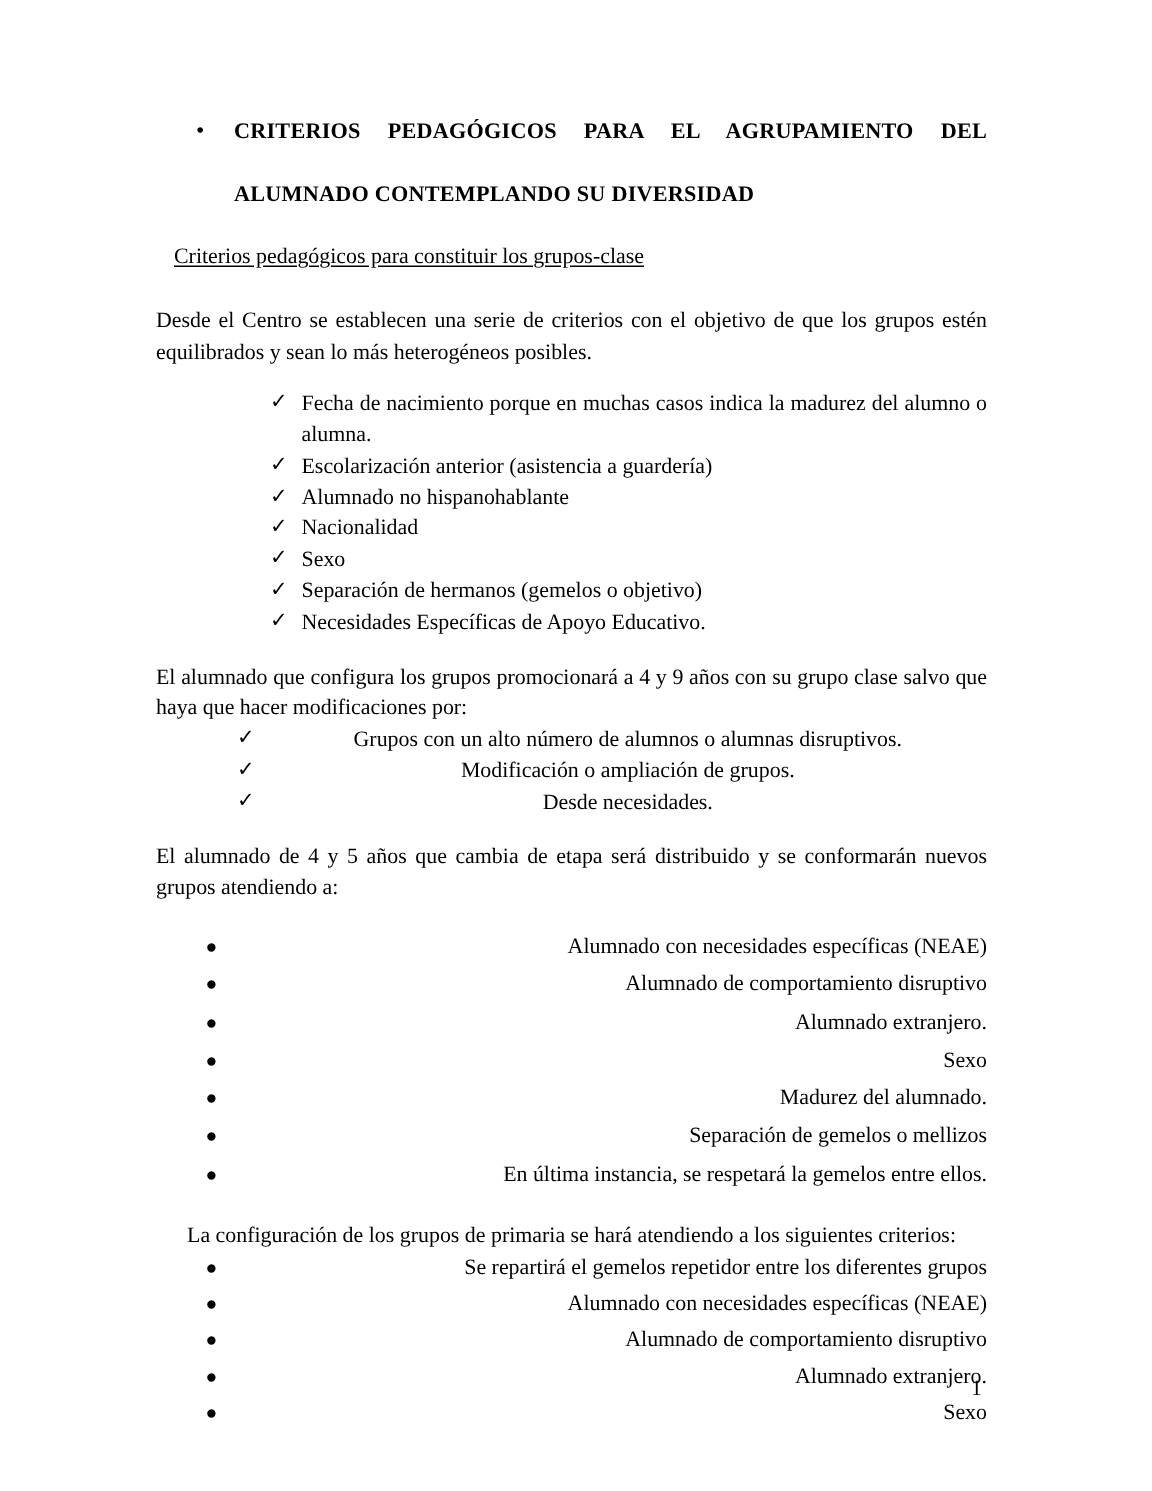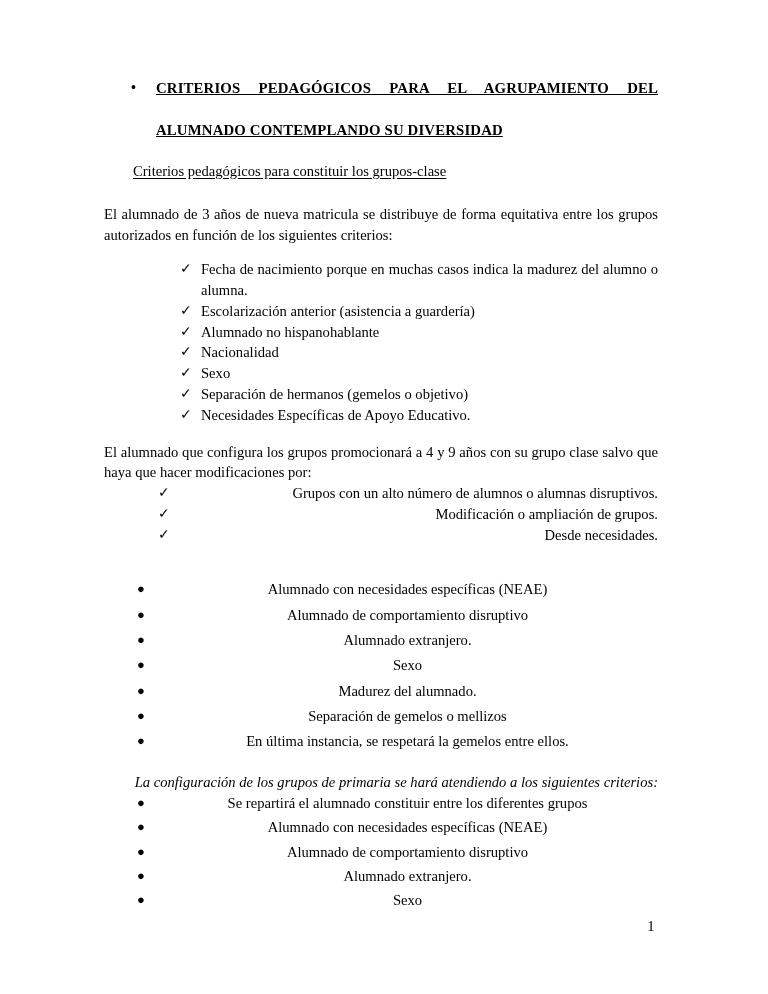--- a/index.html
+++ b/index.html
@@ -48,21 +48,20 @@
     line-height: 1.42;
     text-align: left;
     padding-left: 27px;
     box-sizing: content-box;
   }
   .doc-heading .htext {
     flex: 1 1 auto;
     text-align: justify;
     text-justify: inter-word;
     letter-spacing: 0.15px;
-    text-decoration: underline;
   }
   .doc-heading .htext .line1 {
     display: block;
     text-align: justify;
   }
   .doc-heading .htext .line1::after {
     content: "";
     display: inline-block;
     width: 100%;
     height: 0;
@@ -72,31 +71,31 @@
   }
 
   
   .subheading {
     font-size: 14.6px;
     line-height: 1.42;
     text-decoration: underline;
     text-underline-offset: 2px;
     white-space: nowrap;
   }
-  .subheading.indented { margin-left: 29px; }
+  .subheading.indented { margin-left: 12px; }
 
   
   p.para {
     margin: 0;
     font-size: 14.6px;
     line-height: 1.425;
     text-align: justify;
     text-justify: inter-word;
   }
-  p.para.nojust { text-align: right; font-style: italic; }
+  p.para.nojust { text-align: center; }
 
   
   .sp-14 { height: 14px; }
   .sp-16 { height: 16px; }
   .sp-18 { height: 18px; }
   .sp-20 { height: 20px; }
   .sp-22 { height: 22px; }
 
   
   ul.lst {
@@ -119,27 +118,27 @@
   }
 
   
   ul.check-deep { margin-left: 76px; }
   ul.check-deep > li .mk { width: 21px; font-size: 14px; }
   ul.check-deep > li .tx { text-align: justify; text-justify: inter-word; }
 
   
   ul.check-mid { margin-left: 54px; }
   ul.check-mid > li .mk { width: 21px; font-size: 14px; }
-  ul.check-mid > li .tx { text-align: right; }
+  ul.check-mid > li .tx { text-align: center; }
 
   
   ul.bul { margin-left: 33px; }
   ul.bul > li { margin-bottom: 4.5px; }
   ul.bul > li .mk { width: 20px; font-size: 13px; line-height: 1.52; }
-  ul.bul > li .tx { text-align: center; }
+  ul.bul > li .tx { text-align: right; }
 
   ul.bul.tight > li { margin-bottom: 3.5px; }
 
   
   .page-number {
     position: absolute;
     left: 0;
     top: 918px;
     width: 768px;
     text-align: center;
@@ -162,21 +161,21 @@
         <span class="line2">ALUMNADO CONTEMPLANDO SU DIVERSIDAD</span>
       </span>
     </div>
 
     <div class="sp-20"></div>
 
     <div class="subheading indented">Criterios pedagógicos para constituir los grupos-clase</div>
 
     <div class="sp-22"></div>
 
-    <p class="para">El alumnado de 3 años de nueva matricula se distribuye de forma equitativa entre los grupos autorizados en función de los siguientes criterios:</p>
+    <p class="para">Desde el Centro se establecen una serie de criterios con el objetivo de que los grupos estén equilibrados y sean lo más heterogéneos posibles.</p>
 
     <div class="sp-14"></div>
 
     <ul class="lst check-deep">
       <li>
         <span class="mk">✓</span>
         <span class="tx">Fecha de nacimiento porque en muchas casos indica la madurez del alumno o alumna.</span>
       </li>
       <li>
         <span class="mk">✓</span>
@@ -218,20 +217,21 @@
         <span class="tx">Modificación o ampliación de grupos.</span>
       </li>
       <li>
         <span class="mk">✓</span>
         <span class="tx">Desde necesidades.</span>
       </li>
     </ul>
 
     <div class="sp-16"></div>
 
+    <p class="para">El alumnado de 4 y 5 años que cambia de etapa será distribuido y se conformarán nuevos grupos atendiendo a:</p>
 
     <div class="sp-18"></div>
 
     <ul class="lst bul">
       <li>
         <span class="mk">●</span>
         <span class="tx">Alumnado con necesidades específicas (NEAE)</span>
       </li>
       <li>
         <span class="mk">●</span>
@@ -259,21 +259,21 @@
       </li>
     </ul>
 
     <div class="sp-16"></div>
 
     <p class="para nojust">La configuración de los grupos de primaria se hará atendiendo a los siguientes criterios:</p>
 
     <ul class="lst bul tight">
       <li>
         <span class="mk">●</span>
-        <span class="tx">Se repartirá  el alumnado constituir entre los diferentes grupos</span>
+        <span class="tx">Se repartirá  el gemelos repetidor entre los diferentes grupos</span>
       </li>
       <li>
         <span class="mk">●</span>
         <span class="tx">Alumnado con necesidades específicas (NEAE)</span>
       </li>
       <li>
         <span class="mk">●</span>
         <span class="tx">Alumnado de comportamiento disruptivo</span>
       </li>
       <li>

